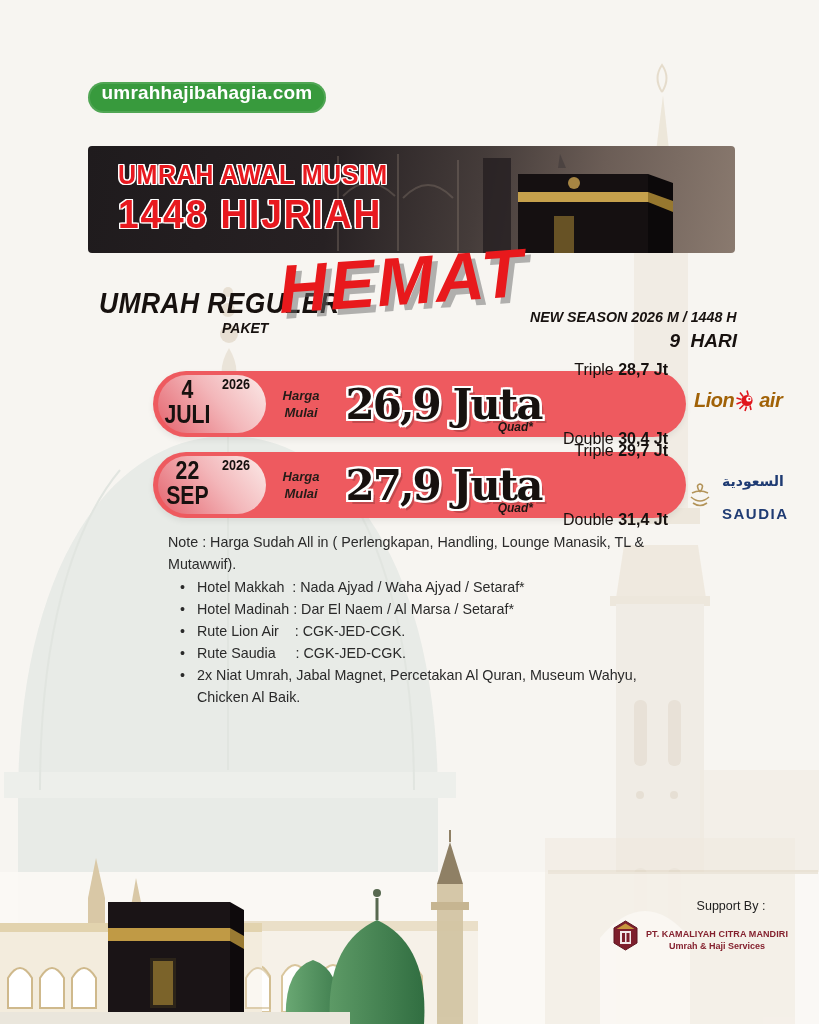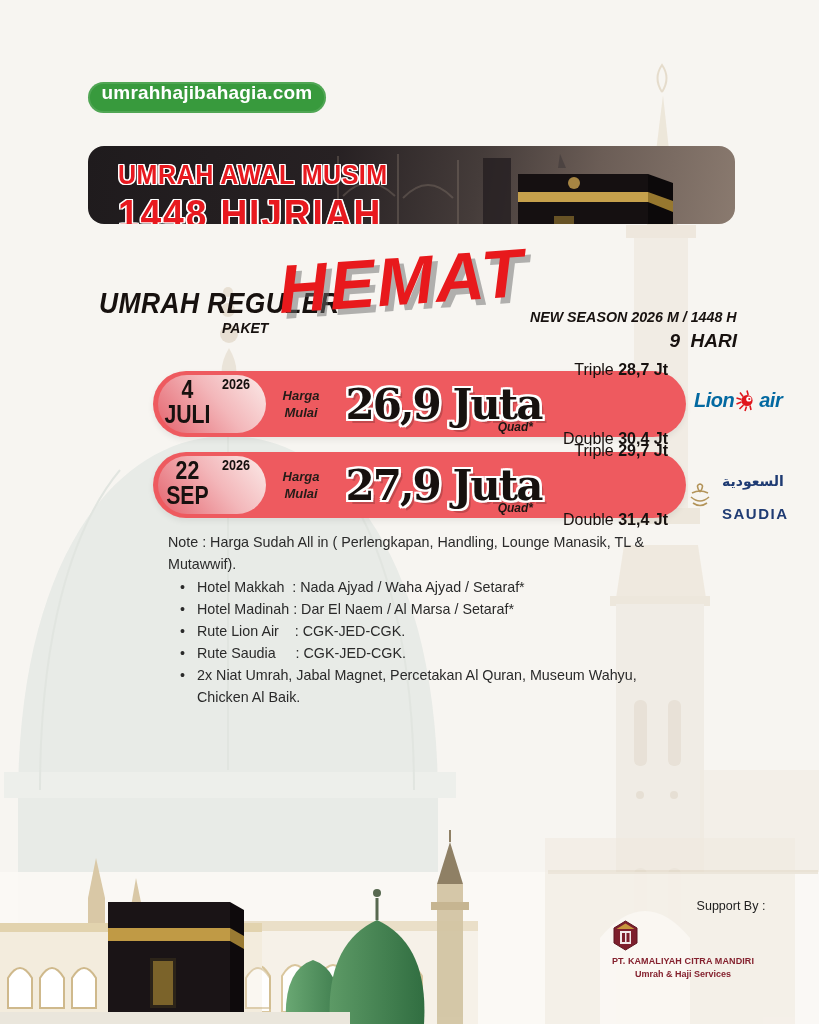--- a/index.html
+++ b/index.html
@@ -6,21 +6,21 @@
   .canvas{position:relative;width:819px;height:1024px;margin:0 auto;background:#f7f5f1;overflow:hidden;
           font-family:"Liberation Sans",sans-serif;color:#17110f;}
   .bg{position:absolute;inset:0;}
 
   
   .site-badge{position:absolute;left:88px;top:82px;width:238px;height:31px;background:#389a3d;
     border-radius:17px;display:flex;justify-content:center;color:#fff;
     font-weight:bold;font-size:19px;letter-spacing:.2px;box-shadow:inset 0 0 0 2px rgba(255,255,255,.12);}
 
   
-  .banner{position:absolute;left:88px;top:146px;width:647px;height:78px;border-radius:16px;overflow:hidden;
+  .banner{position:absolute;left:88px;top:146px;width:647px;height:107px;border-radius:4px;overflow:hidden;
     background:linear-gradient(100deg,#1f1b1d 0%,#272123 38%,#453c3a 60%,#6b5d56 78%,#8a7a6f 100%);}
   .banner svg{position:absolute;inset:0;}
   .banner-text{position:relative;padding:15px 0 0 30px;}
   .banner-line{color:#e8191f;font-weight:900;transform:scaleX(.93);transform-origin:left;line-height:1.1;
     text-shadow:-1.4px -1.4px 0 #fff,1.4px -1.4px 0 #fff,-1.4px 1.4px 0 #fff,1.4px 1.4px 0 #fff,
                 -1.4px 0 0 #fff,1.4px 0 0 #fff,0 -1.4px 0 #fff,0 1.4px 0 #fff;}
   .banner-line.l1{font-size:27px;letter-spacing:.5px;}
   .banner-line.l2{font-size:40px;letter-spacing:2px;margin-top:1px;}
 
   
@@ -48,39 +48,39 @@
     line-height:17px;text-align:center;color:#231c18;}
   .price-wrap{position:relative;flex:1;height:100%;display:flex;align-items:center;justify-content:center;}
   .price{font-family:"DejaVu Serif",serif;font-weight:900;font-size:42px;letter-spacing:-2px;color:#17110f;
     text-shadow:-2.2px -2.2px 0 #fff,2.2px -2.2px 0 #fff,-2.2px 2.2px 0 #fff,2.2px 2.2px 0 #fff,
                 -2.2px 0 0 #fff,2.2px 0 0 #fff,0 -2.2px 0 #fff,0 2.2px 0 #fff,4px 4px 0 rgba(0,0,0,.18);}
   .quad{position:absolute;right:30px;bottom:3px;font-style:italic;font-weight:700;font-size:12px;color:#1d1714;}
   .occ{flex:none;text-align:right;margin-right:18px;font-size:16px;line-height:23px;white-space:pre;}
   .occ b{font-weight:800;}
 
   
-  .lion-logo{position:absolute;left:694px;top:388px;display:flex;align-items:center;color:#0369a1;
+  .lion-logo{position:absolute;left:694px;top:388px;display:flex;align-items:center;color:#a16207;
     font-weight:800;font-style:italic;font-size:20px;letter-spacing:-.5px;}
   .saudia-logo{position:absolute;left:688px;top:474px;display:flex;align-items:center;gap:10px;}
   .saudia-text{display:flex;flex-direction:column;align-items:flex-start;color:#1f3b73;line-height:1;}
   .saudia-arabic{font-family:"DejaVu Sans",sans-serif;font-size:14px;font-weight:bold;}
   .saudia-latin{font-size:15px;font-weight:bold;letter-spacing:1.5px;margin-top:18px;}
 
   
   .notes{position:absolute;left:168px;top:531px;width:518px;color:#2a2a2a;font-size:14.3px;line-height:22px;}
   .notes-header{white-space:pre-wrap;margin-bottom:1px;}
   .notes ul{list-style:none;margin:0;padding:0;}
   .notes li{display:flex;padding-left:12px;}
   .bullet{flex:none;width:17px;}
   .note-text{flex:1;white-space:pre-wrap;}
 
   
   .support{position:absolute;left:612px;top:899px;width:178px;}
   .support-label{font-size:12.5px;color:#1d1d1d;text-align:center;transform:translateX(30px);}
-  .support-row{display:flex;align-items:flex-start;gap:5px;margin-top:7px;flex-direction:column;}
+  .support-row{display:flex;align-items:flex-end;gap:5px;margin-top:7px;}
   .s-text{flex:1;text-align:center;color:#84212e;}
   .s-company{font-size:9px;font-weight:800;white-space:nowrap;letter-spacing:.1px;}
   .s-tagline{font-size:9px;font-weight:700;margin-top:2.5px;}
 </style>
 </head>
 <body>
 
 <div class="canvas">
 
   <svg class="bg" viewBox="0 0 819 1024">

